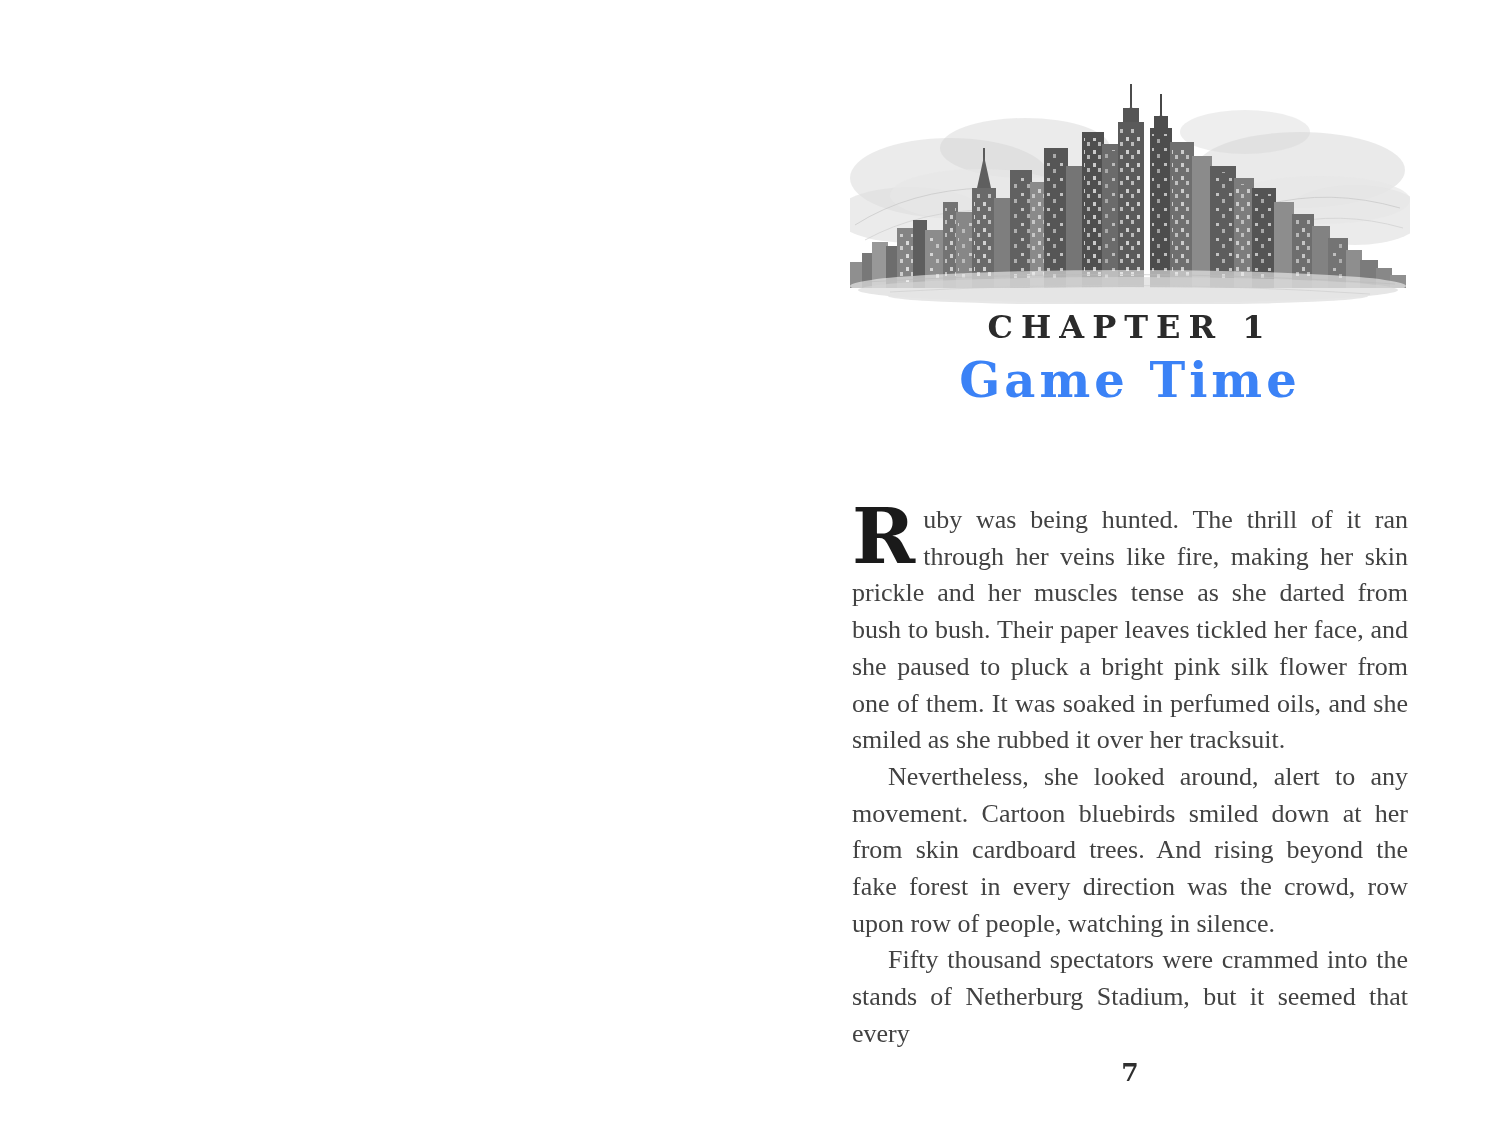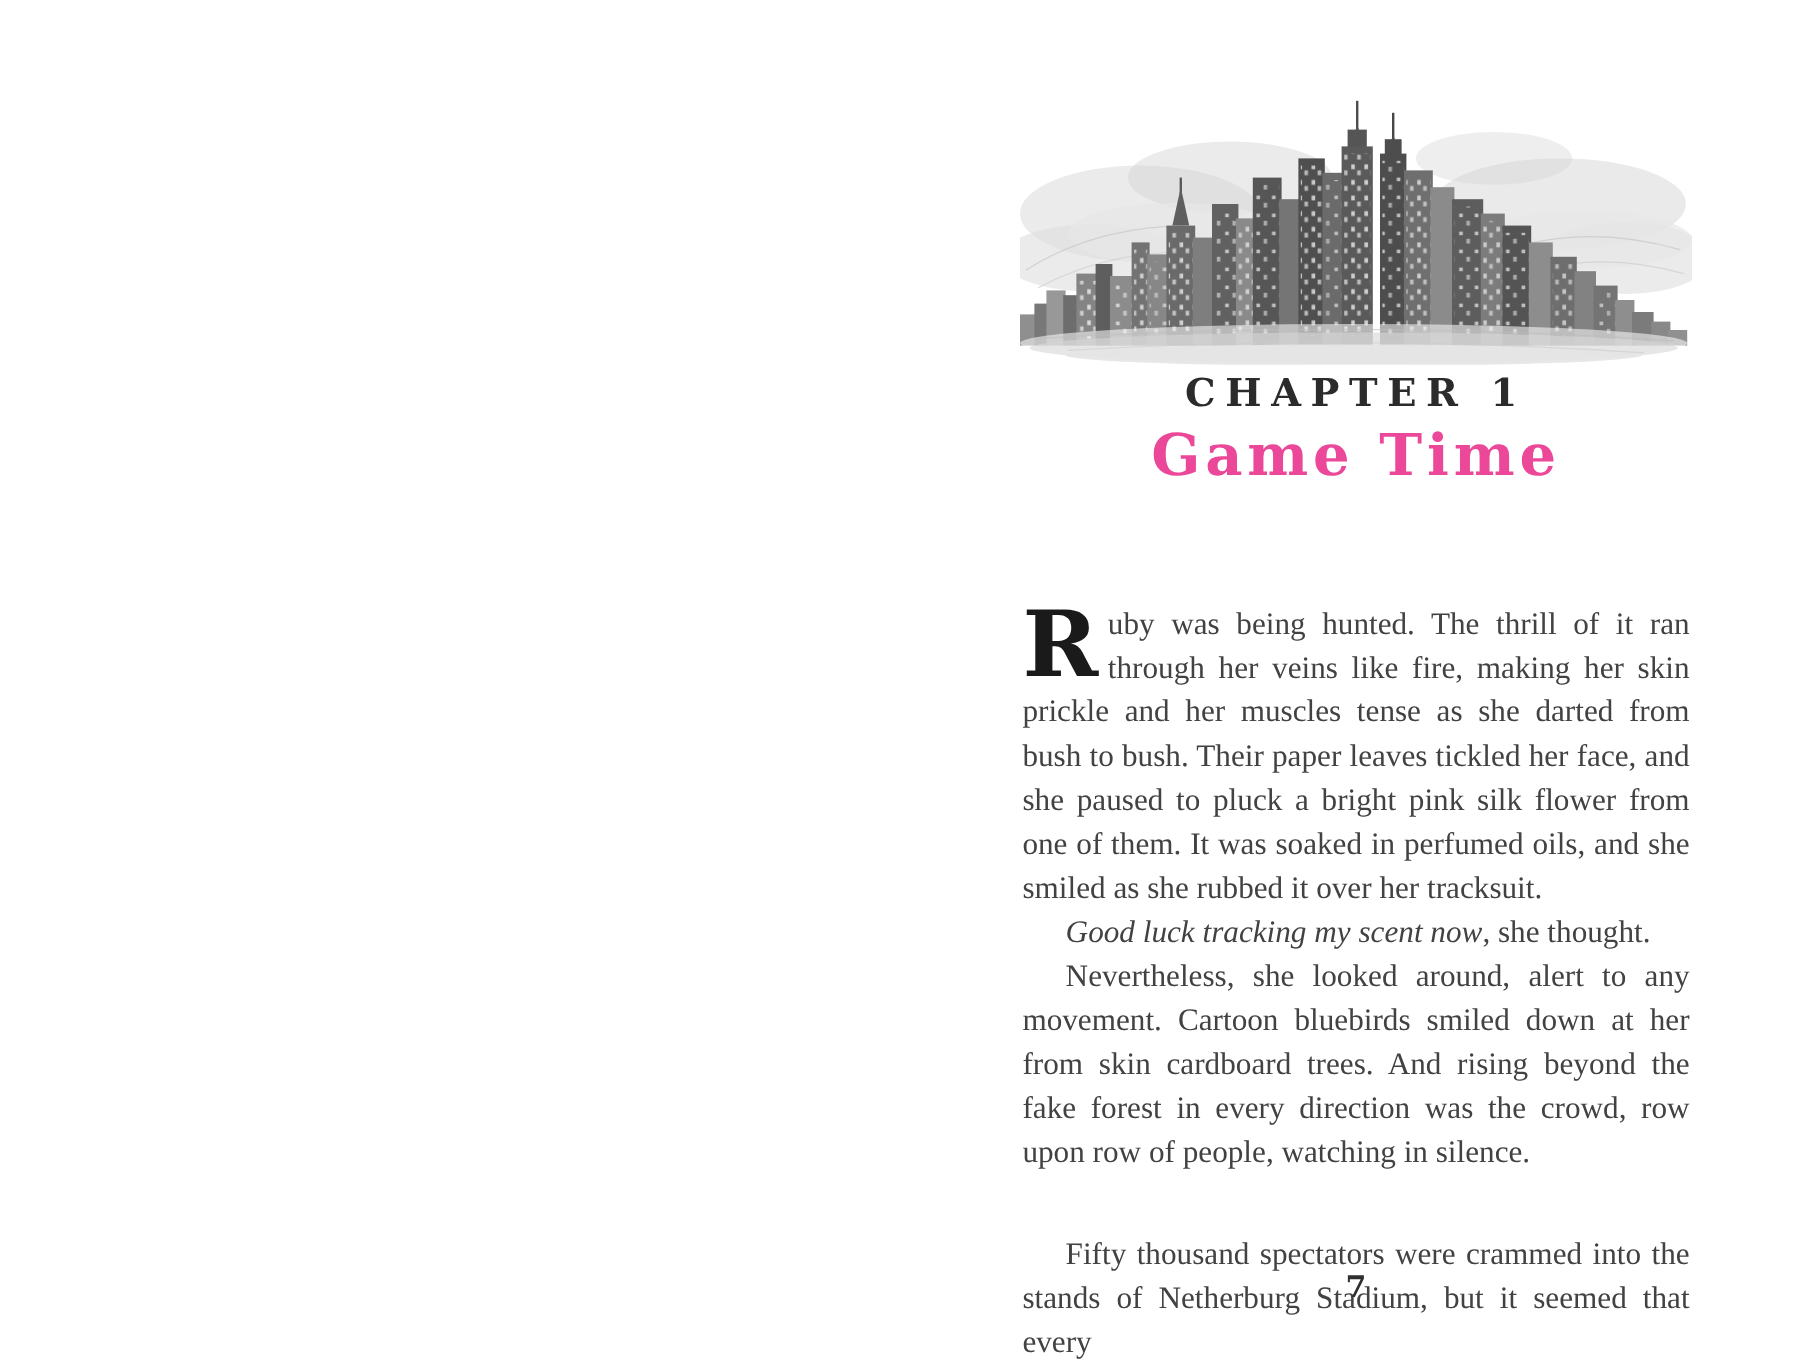--- a/index.html
+++ b/index.html
@@ -14,29 +14,29 @@
   .column{position:absolute;left:102px;top:0;width:556px;height:1143px;}
   .illustration{position:absolute;left:-2px;top:70px;width:560px;height:234px;}
   .chapter-label{
     position:absolute;top:308px;left:0;width:100%;text-align:center;
     font-family:"DejaVu Serif", "Liberation Serif", serif;
     font-size:32px;font-weight:bold;letter-spacing:8px;color:#2b2b2b;
   }
   .chapter-title{
     position:absolute;top:352px;left:0;width:100%;text-align:center;margin:0;
     font-family:"DejaVu Serif", "Liberation Serif", serif;
-    font-size:48px;font-weight:bold;letter-spacing:4px;color:#ec4899;
+    font-size:48px;font-weight:bold;letter-spacing:4px;color:#3b82f6;
   }
   .body-text{
     position:absolute;top:502px;left:0;width:556px;
     font-size:26px;line-height:36.7px;color:#424242;text-align:justify;
   }
   .body-text p{margin:0;}
   .para.indent{text-indent:36px;}
-  .para.justify-last{text-align-last:justify;margin-top:48px;}
+  .para.justify-last{text-align-last:justify;}
   .dropcap{
     float:left;
     font-family:"DejaVu Serif", "Liberation Serif", serif;
     font-size:76px;line-height:58px;font-weight:bold;color:#1a1a1a;
     padding:6px 8px 0 0;
   }
   .thought{font-style:italic;}
   .folio{
     position:absolute;top:1058px;left:0;width:100%;text-align:center;
     font-family:"DejaVu Serif", "Liberation Serif", serif;
@@ -159,21 +159,20 @@
           </g>
         </svg>
       </div>
 
       <div class="chapter-label">CHAPTER 1</div>
 
       <h1 class="chapter-title">Game Time</h1>
 
       <div class="body-text">
         <p class="para"><span class="dropcap">R</span><span>uby was being hunted. The thrill of it ran through her veins like fire, making her skin prickle and her muscles tense as she darted from bush to bush. Their paper leaves tickled her face, and she paused to pluck a bright pink silk flower from one of them. It was soaked in perfumed oils, and she smiled as she rubbed it over her tracksuit.</span></p>
-        <p class="para indent"><span class="thought">Good luck tracking my scent now</span><span>, she thought.</span></p>
         <p class="para indent">Nevertheless, she looked around, alert to any movement. Cartoon bluebirds smiled down at her from skin cardboard trees. And rising beyond the fake forest in every direction was the crowd, row upon row of people, watching in silence.</p>
         <p class="para indent justify-last">Fifty thousand spectators were crammed into the stands of Netherburg Stadium, but it seemed that every</p>
       </div>
 
       <div class="folio">7</div>
 
     </div>
   </div>
 </div>
 

